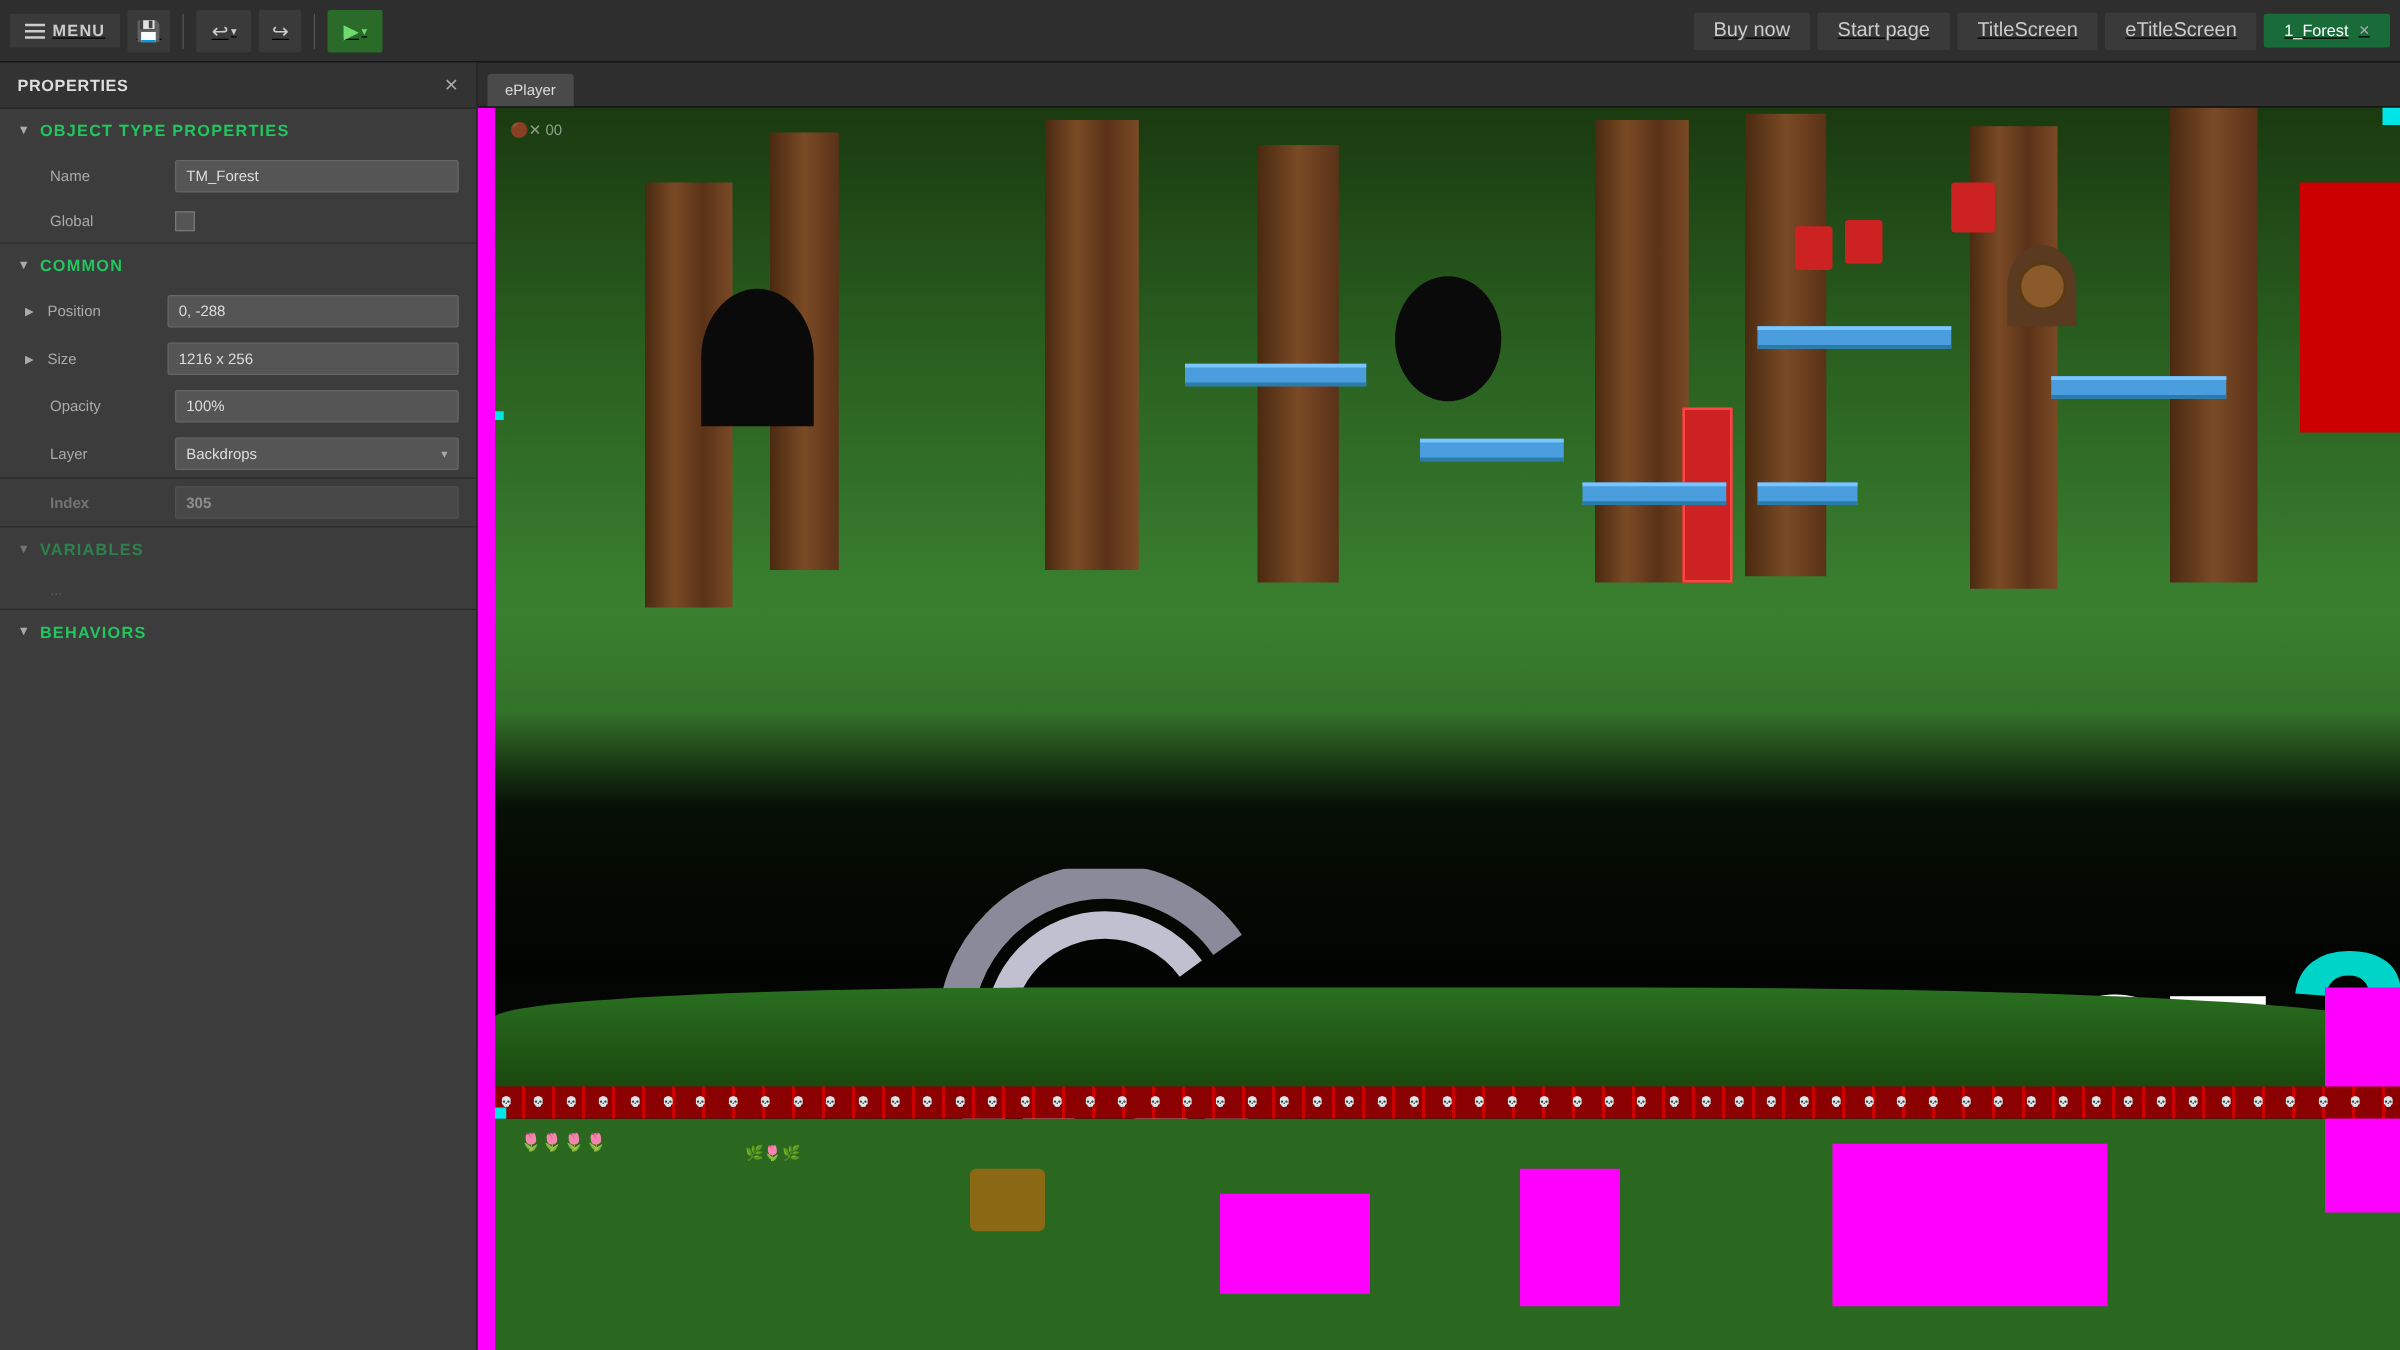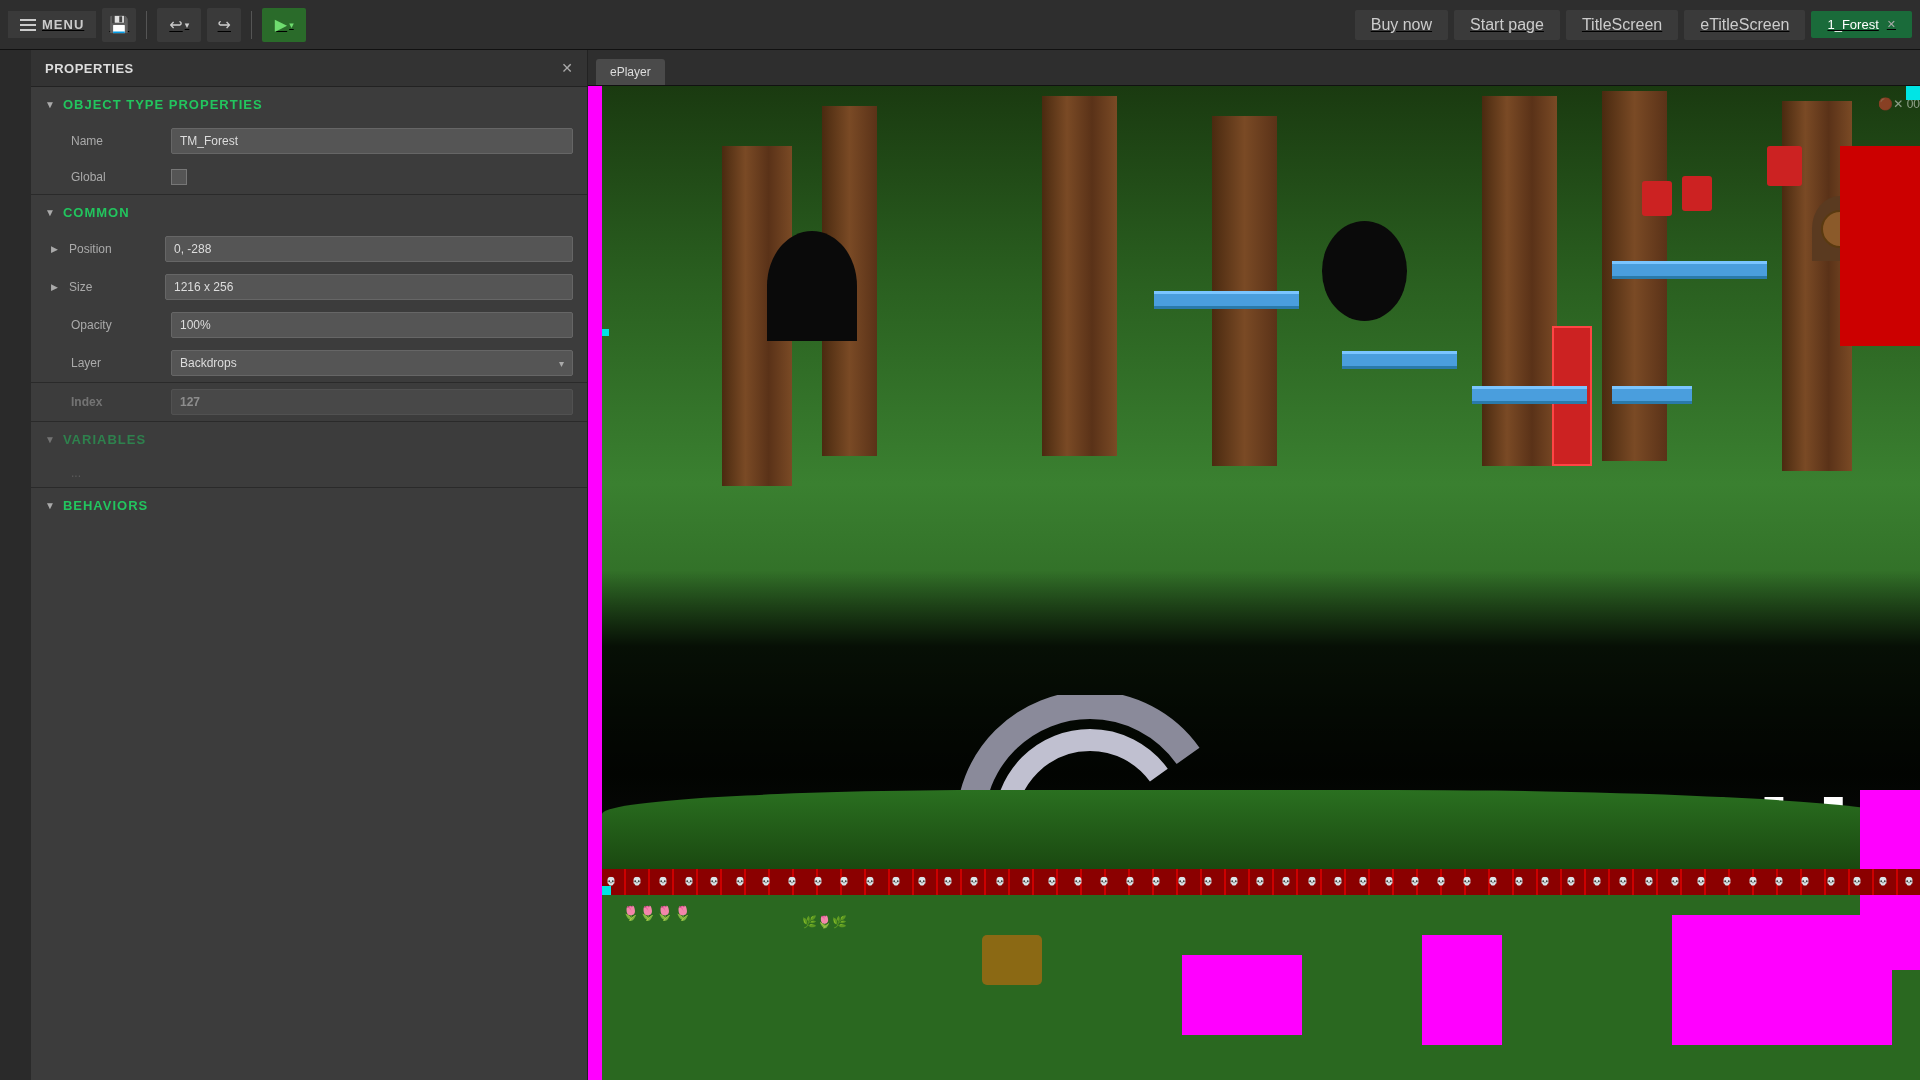--- a/index.html
+++ b/index.html
@@ -94,28 +94,27 @@
 
     
     #main {
       display: flex;
       flex: 1;
       overflow: hidden;
     }
 
     
     #left-panel {
-      width: 557px;
+      width: 382px;
       background: #3c3c3c;
       border-right: 1px solid #222;
       display: flex;
       flex-direction: column;
       flex-shrink: 0;
       overflow: hidden;
-      margin-left: 31px;
     }
 
     
     #eplayer-tab-bar {
       height: 36px;
       background: #333;
       border-bottom: 1px solid #222;
       display: flex;
       align-items: flex-end;
       padding: 0 8px;
@@ -429,21 +428,21 @@
           <span>Backdrops</span>
           <span style="font-size:10px; color:#aaa;">▾</span>
         </div>
       </div>
 
       <div class="section-divider"></div>
 
       <div class="prop-row" style="opacity:0.5;font-weight:bold;">
         <span class="prop-label">Index</span>
         <div class="prop-value-box">
-          <span>127</span>
+          <span>305</span>
         </div>
       </div>
 
 
       <div class="section-divider"></div>
 
       <div class="section-header" style="opacity:0.5;">
         <span class="section-arrow">▼</span>
         <span class="section-title">VARIABLES</span>
       </div>
@@ -527,21 +526,21 @@
           <div style="position:absolute; top:40px; left:380px; width:60px; height:50px; background:#8B6914; border-radius:5px; z-index:3;"></div>
 
           <div style="position:absolute; top:60px; left:580px; width:120px; height:80px; background:#ff00ff; z-index:3;"></div>
           <div style="position:absolute; top:40px; left:820px; width:80px; height:110px; background:#ff00ff; z-index:3;"></div>
           <div style="position:absolute; top:20px; left:1070px; width:220px; height:130px; background:#ff00ff; z-index:3;"></div>
         </div>
 
         <div style="position:absolute; bottom:185px; left:0; width:9px; height:9px; background:#00e5e5; z-index:10;"></div>
         <div style="position:absolute; top:243px; left:0; width:7px; height:7px; background:#00e5e5; z-index:10;"></div>
 
-        <div style="position:absolute; top:8px; left:0; right:0; height:20px; display:flex; align-items:center; justify-content:flex-end; z-index:8; opacity:0.5;">
+        <div style="position:absolute; top:8px; left:0; right:0; height:20px; display:flex; align-items:center; justify-content:flex-start; z-index:8; opacity:0.5;padding-left:12px;">
           <span style="color:#fff; font-size:12px;">🔴✕ 00</span>
         </div>
 
         <div style="position:absolute; top:60px; right:0; width:80px; height:200px; background:#cc0000; z-index:4;"></div>
 
         <div style="position:absolute; bottom:110px; right:0; width:60px; height:180px; background:#ff00ff; z-index:4;"></div>
 
       </div>
     </div>
 

